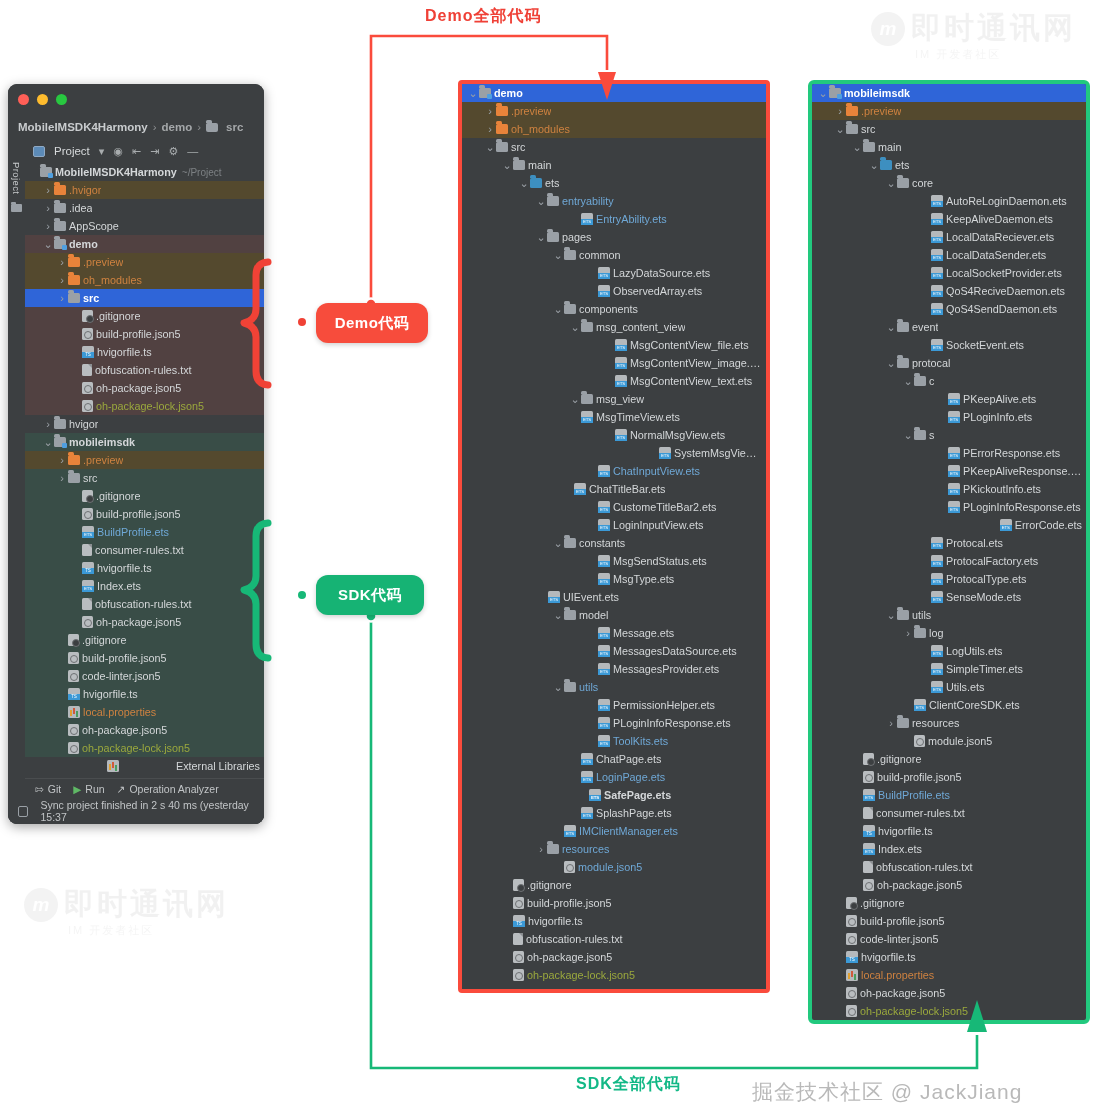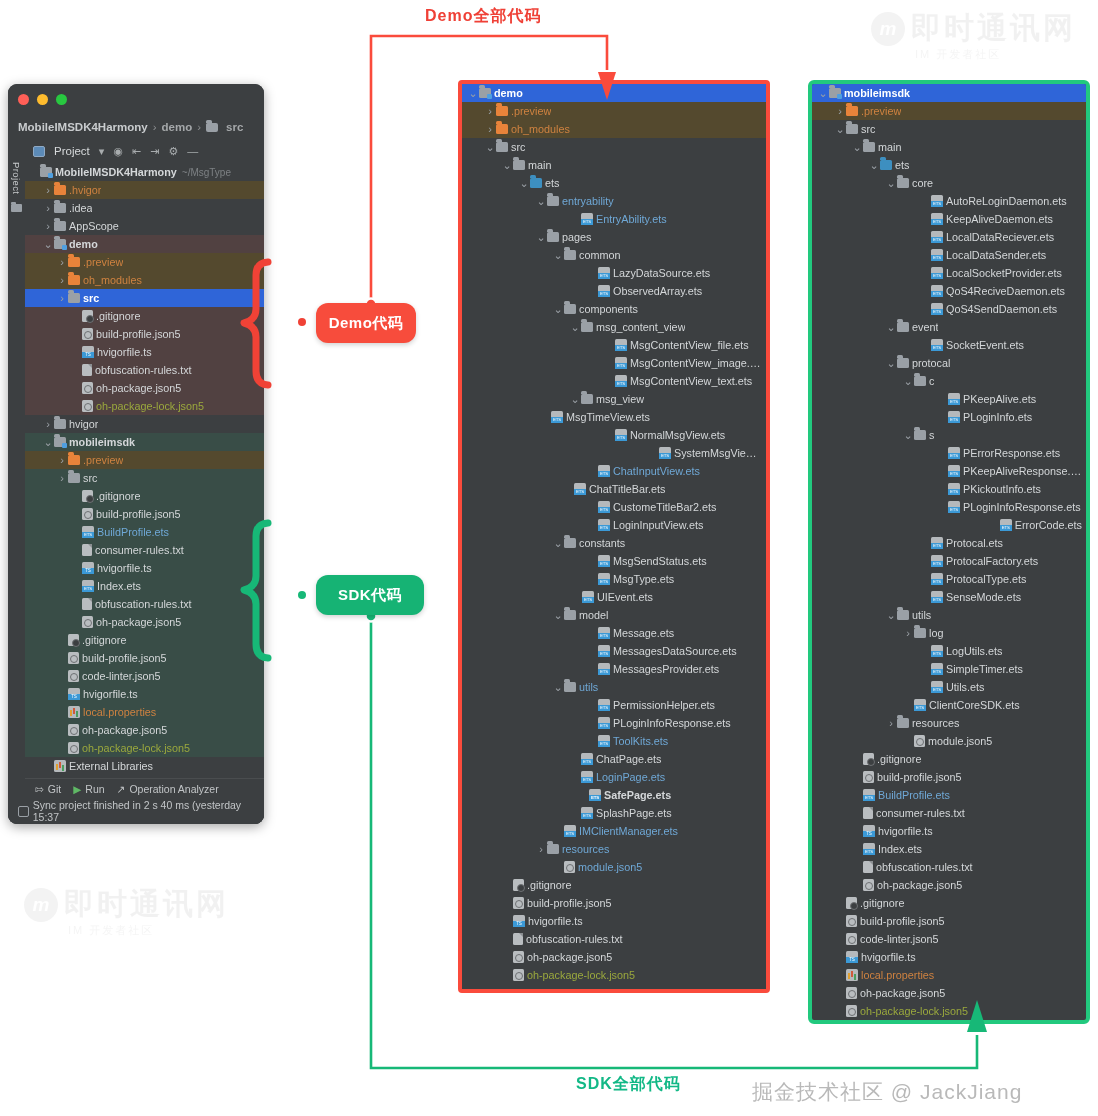--- a/index.html
+++ b/index.html
@@ -124,21 +124,21 @@
   .region-green{ background:rgba(40,160,110,.14); }
 
   #bottombar {
     position:absolute; left:17px; right:0; bottom:26px; height:20px;
     display:flex; align-items:center; gap:12px; padding-left:10px;
     background:#3c3f41; color:#c2c5c7; font-size:10.5px; border-top:1px solid #4a4d4f;
   }
   #bottombar .bitem{ display:flex; align-items:center; gap:4px;}
   #statusbar {
     position:absolute; left:0; right:0; bottom:0; height:26px;
-    display:flex; align-items:center; gap:4px; padding-left:10px;
+    display:flex; align-items:center; gap:12px; padding-left:10px;
     background:#3c3f41; color:#c2c5c7; font-size:10.5px;
   }
   #statusbar .sq{ width:11px;height:11px;border:1.4px solid #9aa0a6;border-radius:2px;}
 
   
   #panel-center {
     position:absolute; left:458px; top:80px; width:312px; height:913px;
     background:#3c3f41; border:4px solid #fa4b3c; border-radius:4px;
     overflow:hidden; font-size:10.8px; color:#cfd2d4;
   }
@@ -153,21 +153,21 @@
   
   .ann-text { position:absolute; white-space:nowrap; font-weight:bold; letter-spacing:1px;}
   #ann-demo-title { left:425px; top:6px; color:#ef4036; font-size:16px; }
   #ann-sdk-title  { left:576px; top:1074px; color:#12b886; font-size:16px; }
 
   .pill {
     position:absolute; border-radius:12px; color:#fff; font-size:15px;
     font-weight:bold; display:flex; align-items:center; justify-content:center;
     letter-spacing:.5px; box-shadow:0 2px 5px rgba(0,0,0,.18);
   }
-  #pill-demo { left:316px; top:303px; width:100px; height:40px; background:#f74c3c; }
+  #pill-demo { left:316px; top:303px; width:112px; height:40px; background:#f74c3c; }
   #pill-sdk  { left:316px; top:575px; width:108px; height:40px; background:#16b374; }
 
   svg.overlay { position:absolute; left:0; top:0; width:1098px; height:1116px; pointer-events:none; }
 </style>
 </head>
 <body>
 
 <div id="root">
 
   <div class="wm" id="wm-top">
@@ -209,21 +209,21 @@
           <span class="th-ico">⇤</span>
           <span class="th-ico">⇥</span>
           <span class="th-ico">⚙</span>
           <span class="th-ico">—</span>
         </div>
         <div id="tree">
             <div class="row" style="padding-left: 4px;">
               <span class="arrow"></span>
               <span class="ic ic-folder mod"></span>
               <span class="lbl t-white t-bold">MobileIMSDK4Harmony</span>
-              <span class="sub">~/MsgType</span>
+              <span class="sub">~/Project</span>
             </div>
             <div class="row hl-amber" style="padding-left: 18px;">
               <span class="arrow" style="font-size: 11px;">›</span>
               <span class="ic ic-folder orange"></span>
               <span class="lbl t-orange">.hvigor</span>
             </div>
             <div class="row" style="padding-left: 18px;">
               <span class="arrow" style="font-size: 11px;">›</span>
               <span class="ic ic-folder"></span>
               <span class="lbl t-white">.idea</span>
@@ -371,21 +371,21 @@
             <div class="row region-green" style="padding-left: 32px;">
               <span class="arrow"></span>
               <span class="ic ic-json"></span>
               <span class="lbl t-white">oh-package.json5</span>
             </div>
             <div class="row region-green" style="padding-left: 32px;">
               <span class="arrow"></span>
               <span class="ic ic-json"></span>
               <span class="lbl t-green">oh-package-lock.json5</span>
             </div>
-            <div class="row" style="padding-left: 18px;">
+            <div class="row" style="padding-left: 18px; justify-content: space-between;">
               <span class="arrow"></span>
               <span class="ic ic-props"></span>
               <span class="lbl t-white">External Libraries</span>
             </div>
             <div class="row" style="padding-left: 18px;">
               <span class="arrow"></span>
               <span class="ic ic-git"></span>
               <span class="lbl t-white">Scratches and Consoles</span>
             </div>
           </div>
@@ -497,21 +497,21 @@
         <div class="row" style="padding-left: 142px;">
           <span class="arrow"></span>
           <span class="ic ic-ets"></span>
           <span class="lbl t-white">MsgContentView_text.ets</span>
         </div>
         <div class="row" style="padding-left: 108px;">
           <span class="arrow" style="font-size: 11px; line-height: 8px;">⌄</span>
           <span class="ic ic-folder"></span>
           <span class="lbl t-white">msg_view</span>
         </div>
-        <div class="row" style="padding-left: 78px;">
+        <div class="row" style="padding-left: 108px;">
           <span class="arrow"></span>
           <span class="ic ic-ets"></span>
           <span class="lbl t-white">MsgTimeView.ets</span>
         </div>
         <div class="row" style="padding-left: 142px;">
           <span class="arrow"></span>
           <span class="ic ic-ets"></span>
           <span class="lbl t-white">NormalMsgView.ets</span>
         </div>
         <div class="row" style="padding-left: 142px; margin-left: 44px;">
@@ -547,21 +547,21 @@
         <div class="row" style="padding-left: 125px;">
           <span class="arrow"></span>
           <span class="ic ic-ets"></span>
           <span class="lbl t-white">MsgSendStatus.ets</span>
         </div>
         <div class="row" style="padding-left: 125px;">
           <span class="arrow"></span>
           <span class="ic ic-ets"></span>
           <span class="lbl t-white">MsgType.ets</span>
         </div>
-        <div class="row" style="padding-left: 109px;">
+        <div class="row" style="padding-left: 75px;">
           <span class="arrow"></span>
           <span class="ic ic-ets"></span>
           <span class="lbl t-white">UIEvent.ets</span>
         </div>
         <div class="row" style="padding-left: 91px;">
           <span class="arrow" style="font-size: 11px; line-height: 8px;">⌄</span>
           <span class="ic ic-folder"></span>
           <span class="lbl t-white">model</span>
         </div>
         <div class="row" style="padding-left: 125px;">

